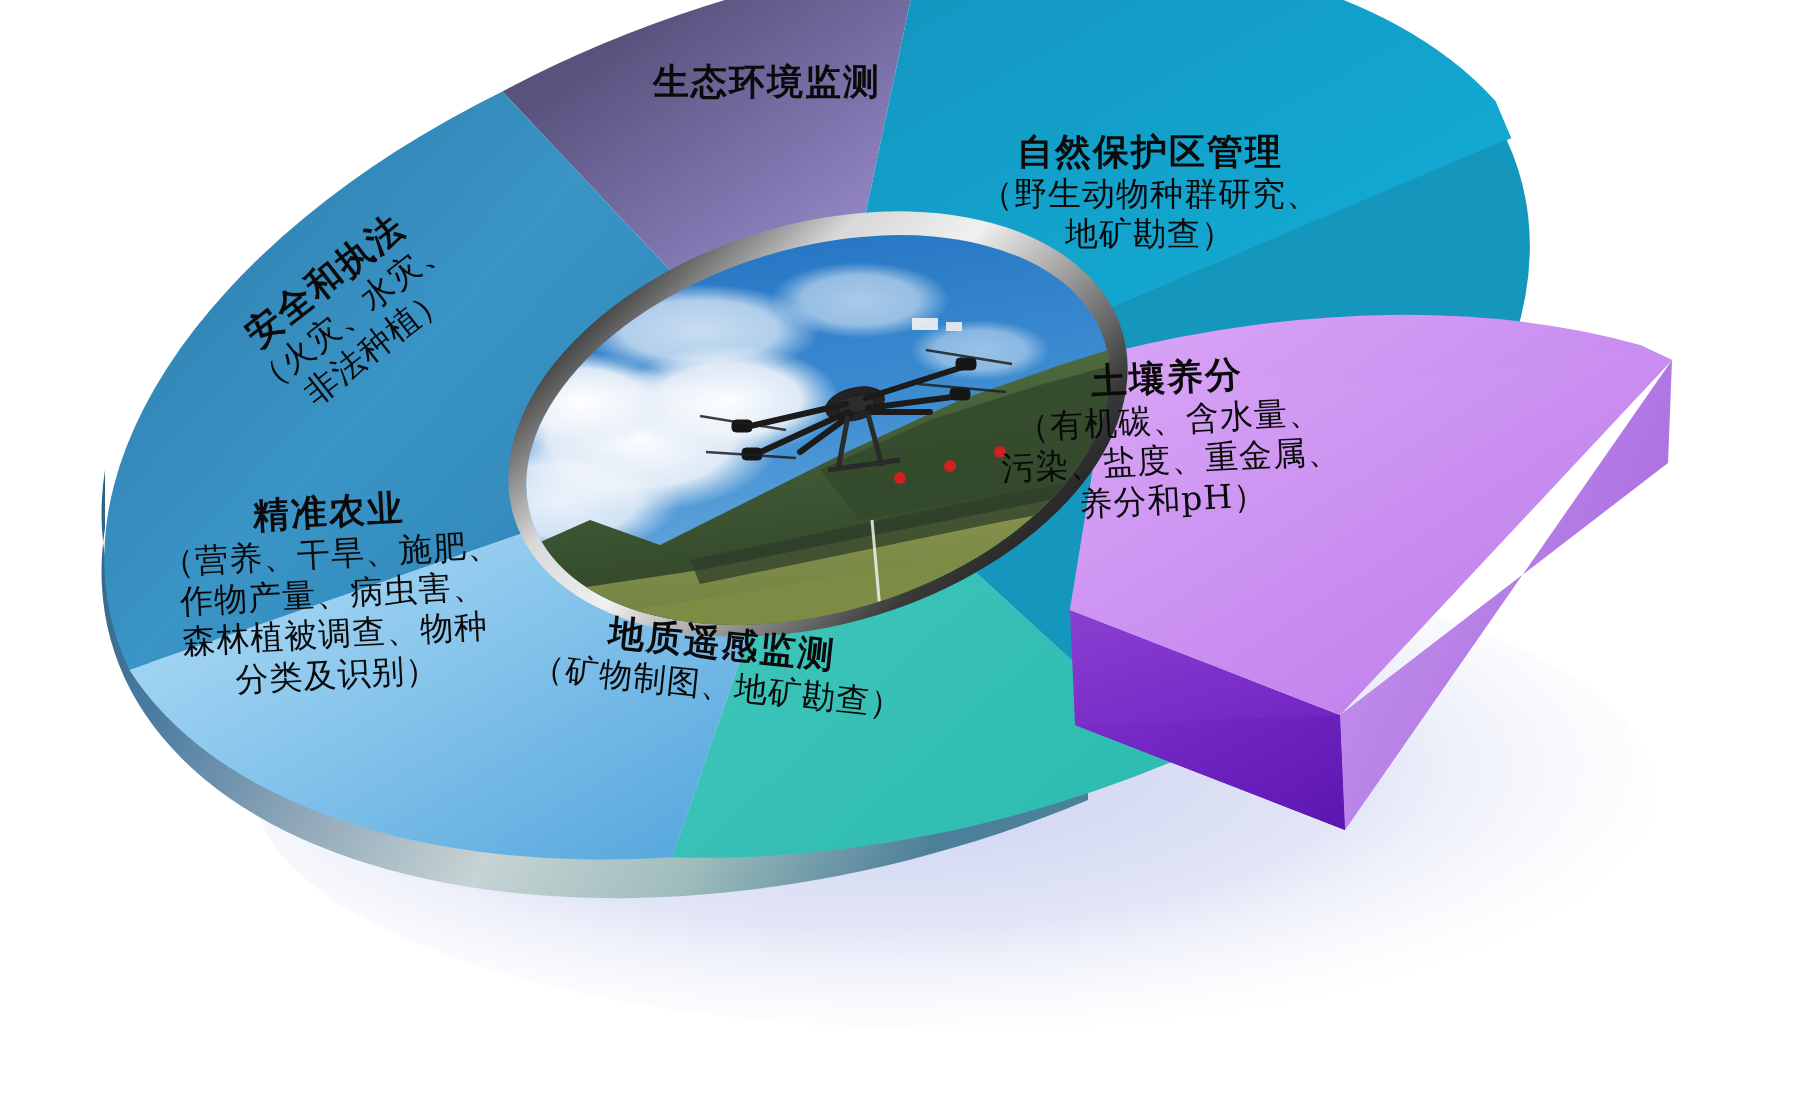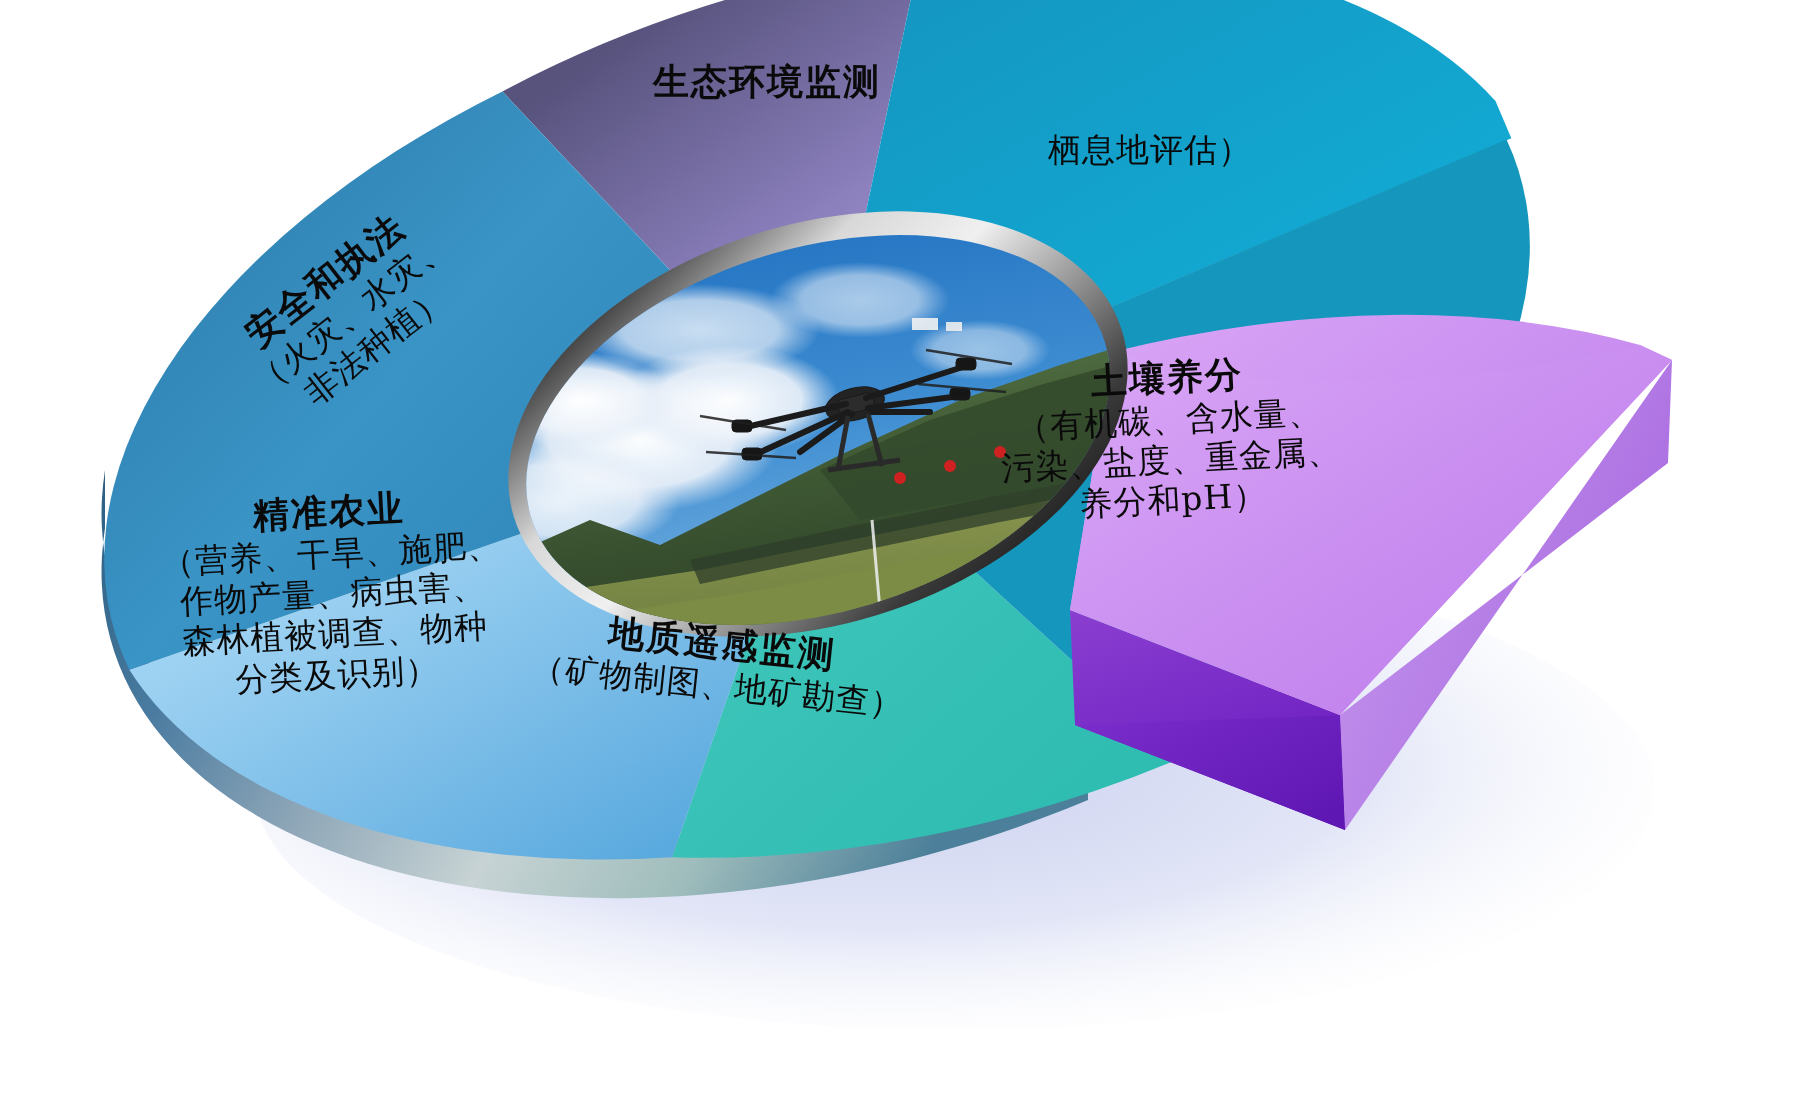--- a/index.html
+++ b/index.html
@@ -262,21 +262,23 @@
       <rect x="946" y="322" width="16" height="9" fill="#ededed" opacity="0.9"></rect>
     </g>
   </g>
 </svg>
 
 <div class="lbl" style="left:552px;top:60px;width:430px;">
   <div class="t">生态环境监测</div>
 </div>
 
 <div class="lbl" style="left:940px;top:130px;width:420px;">
-  <div class="s">栖息地评估）</div>
+  <div class="t">自然保护区管理</div>
+  <div class="s">（野生动物种群研究、</div>
+  <div class="s">地矿勘查）</div>
 </div>
 
 <div class="lbl" style="left:960px;top:356px;width:420px;transform:rotate(-3deg);">
   <div class="t">土壤养分</div>
   <div class="s">（有机碳、含水量、</div>
   <div class="s">污染、盐度、重金属、</div>
   <div class="s">养分和pH）</div>
 </div>
 
 <div class="lbl" style="left:510px;top:622px;width:420px;transform:rotate(6deg);">

